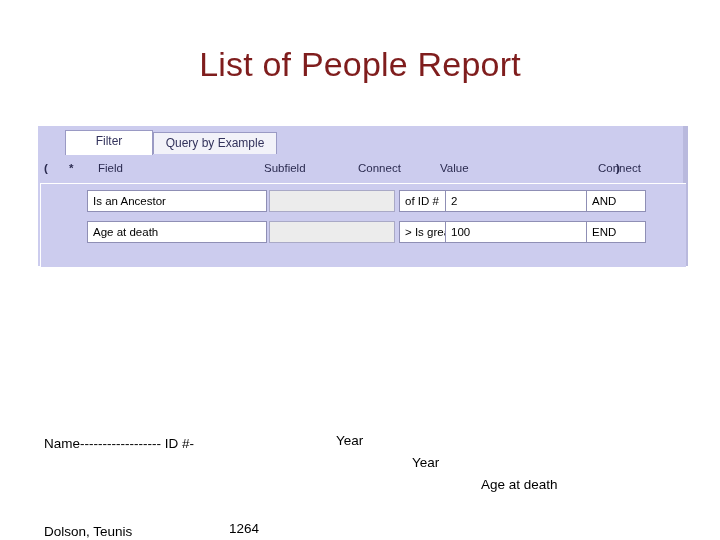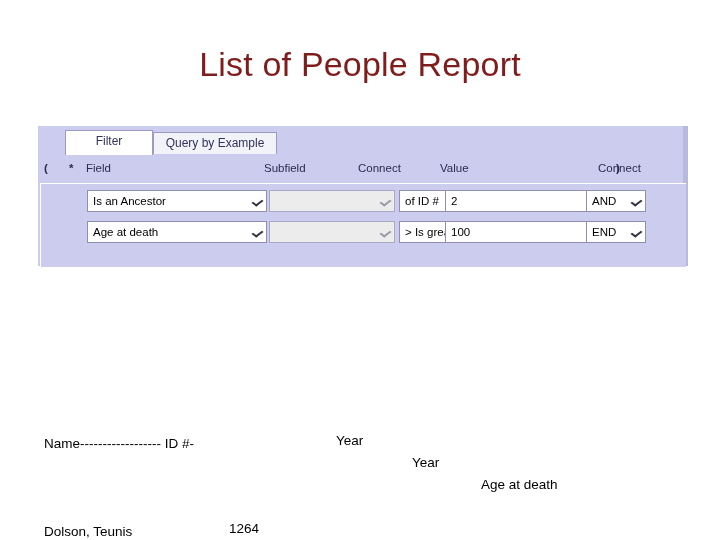--- a/index.html
+++ b/index.html
@@ -109,21 +109,21 @@
   }
   .header-row .hdr {
     position: absolute;
     top: 8px;
     font-size: 11.5px;
     color: #2b2b50;
     white-space: nowrap;
   }
   .hdr-paren-open  { left: 6px;   top: 6px; font-weight: bold; font-size: 13px; }
   .hdr-star        { left: 31px;  top: 6px; font-weight: bold; font-size: 12px; }
-  .hdr-field       { left: 48px; }
+  .hdr-field       { left: 60px; }
   .hdr-subfield    { left: 226px; }
   .hdr-operator    { left: 320px; }
   .hdr-value       { left: 402px; }
   .hdr-paren-close { left: 578px; top: 6px; font-weight: bold; font-size: 13px; }
   .hdr-connect     { left: 560px; }
 
   
   .grid-body {
     position: absolute;
     left: 2px;
@@ -152,21 +152,21 @@
     background: #ffffff;
     border: 1px solid #8f8fb5;
     font-size: 11.5px;
     color: #000000;
     line-height: 20px;
     overflow: hidden;
     white-space: nowrap;
   }
   .combo {
     display: flex;
-    align-items: flex-start;
+    align-items: flex-end;
   }
   .combo .combo-text {
     flex: 1 1 auto;
     padding-left: 5px;
     overflow: hidden;
     white-space: nowrap;
     line-height: 20px;
   }
   .combo .combo-btn {
     flex: 0 0 17px;

